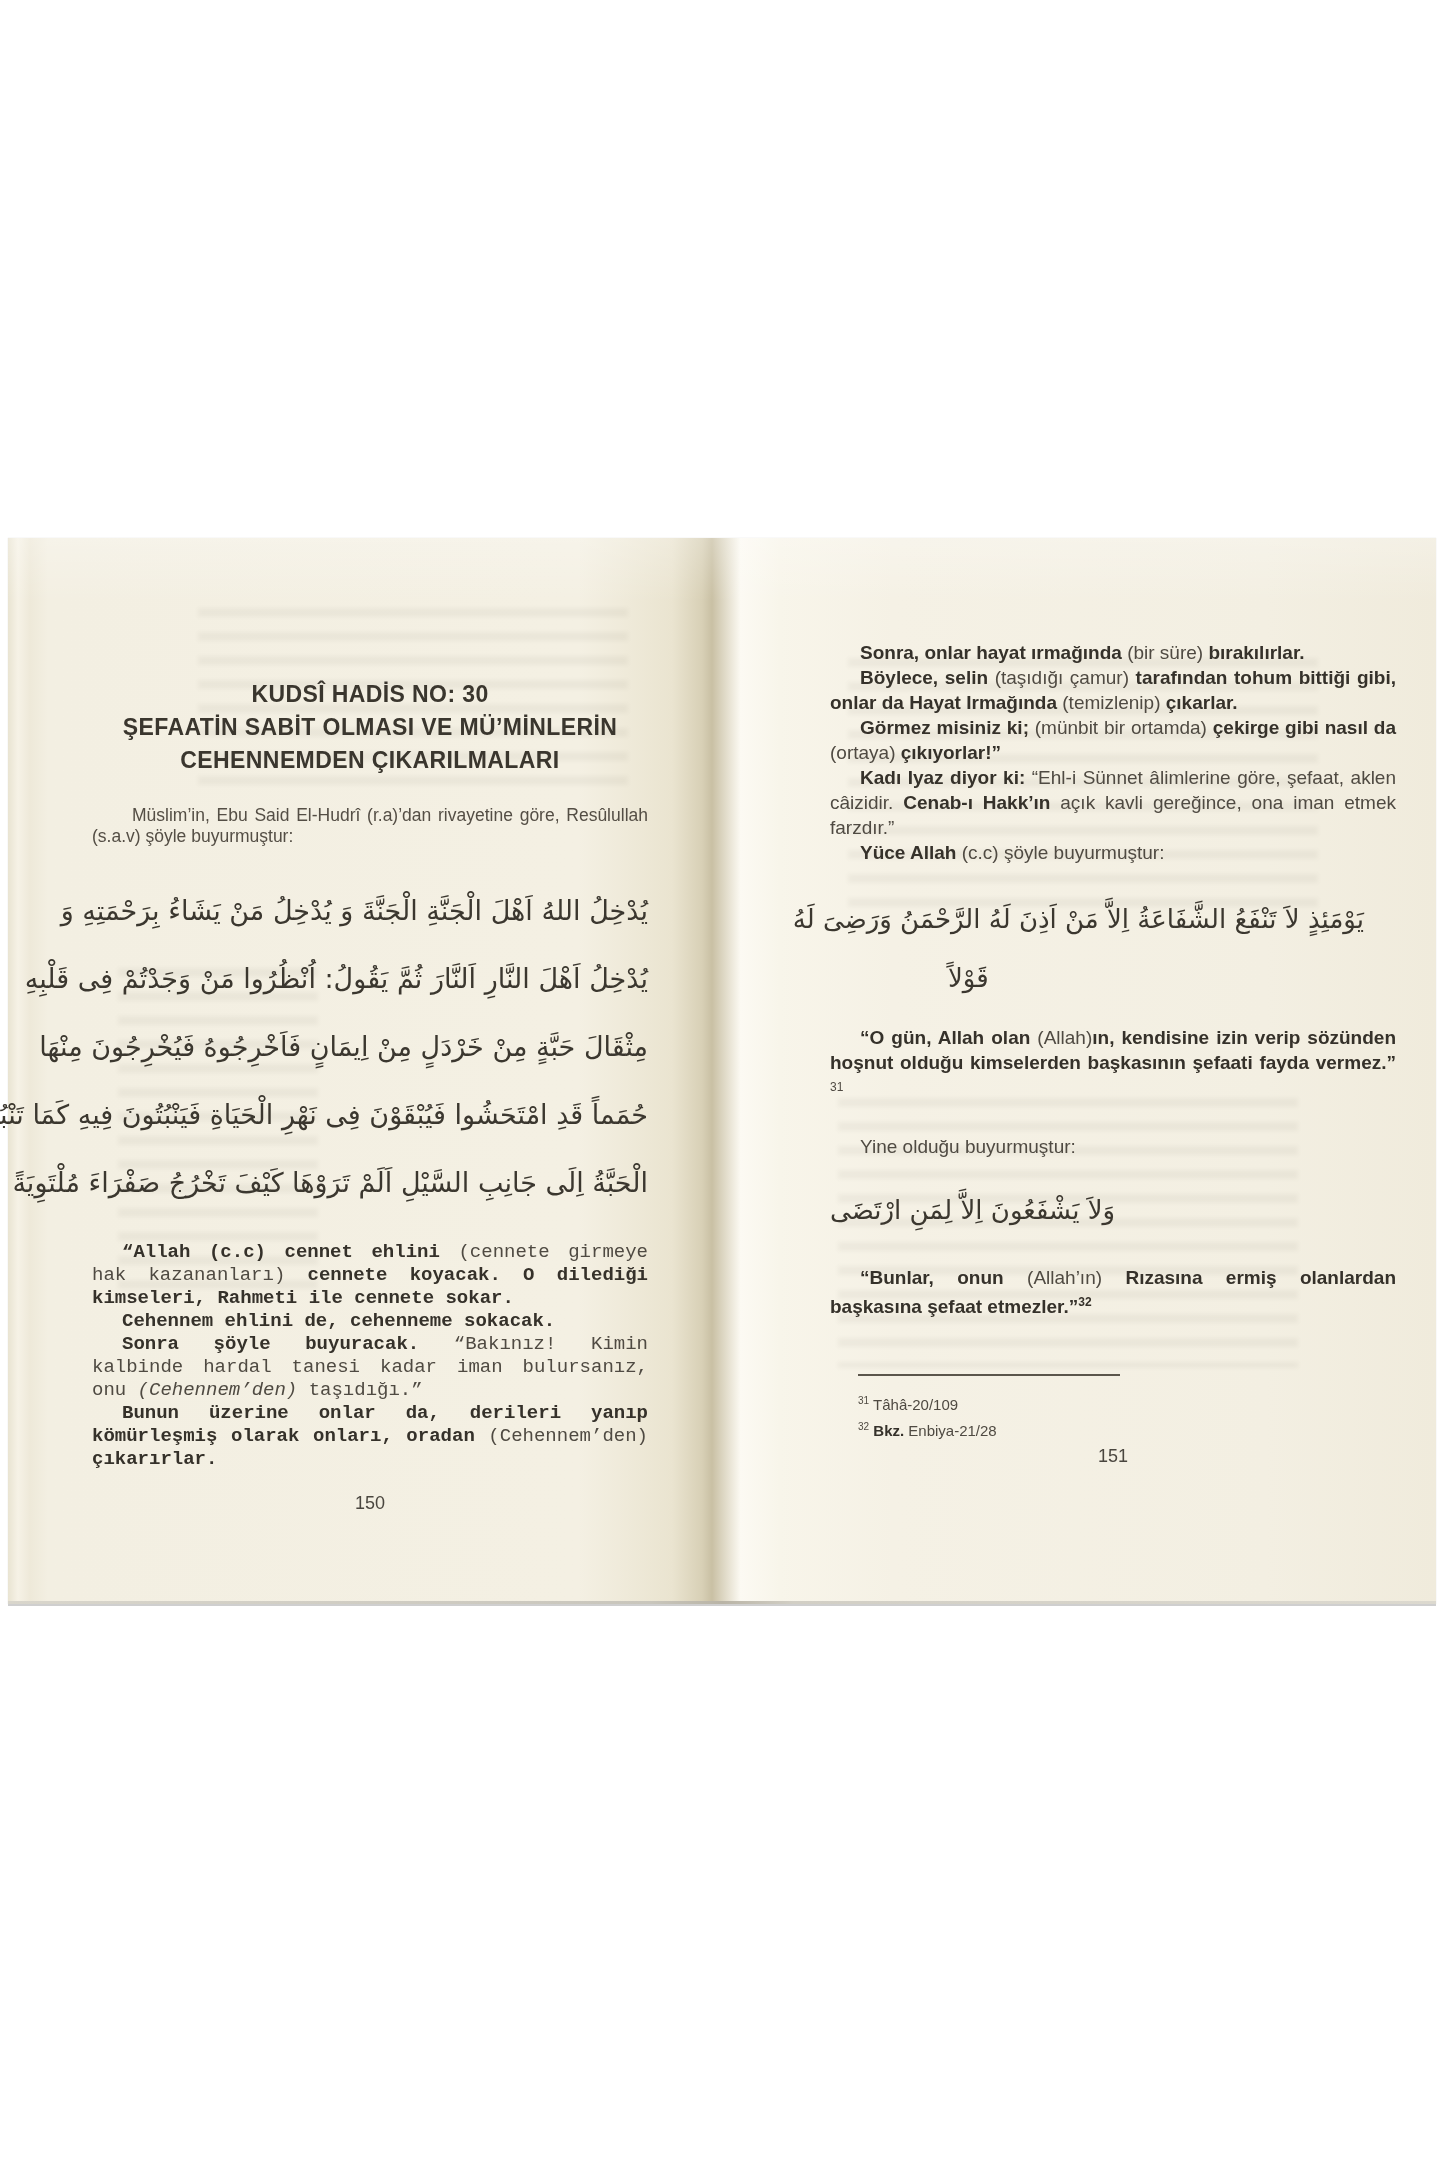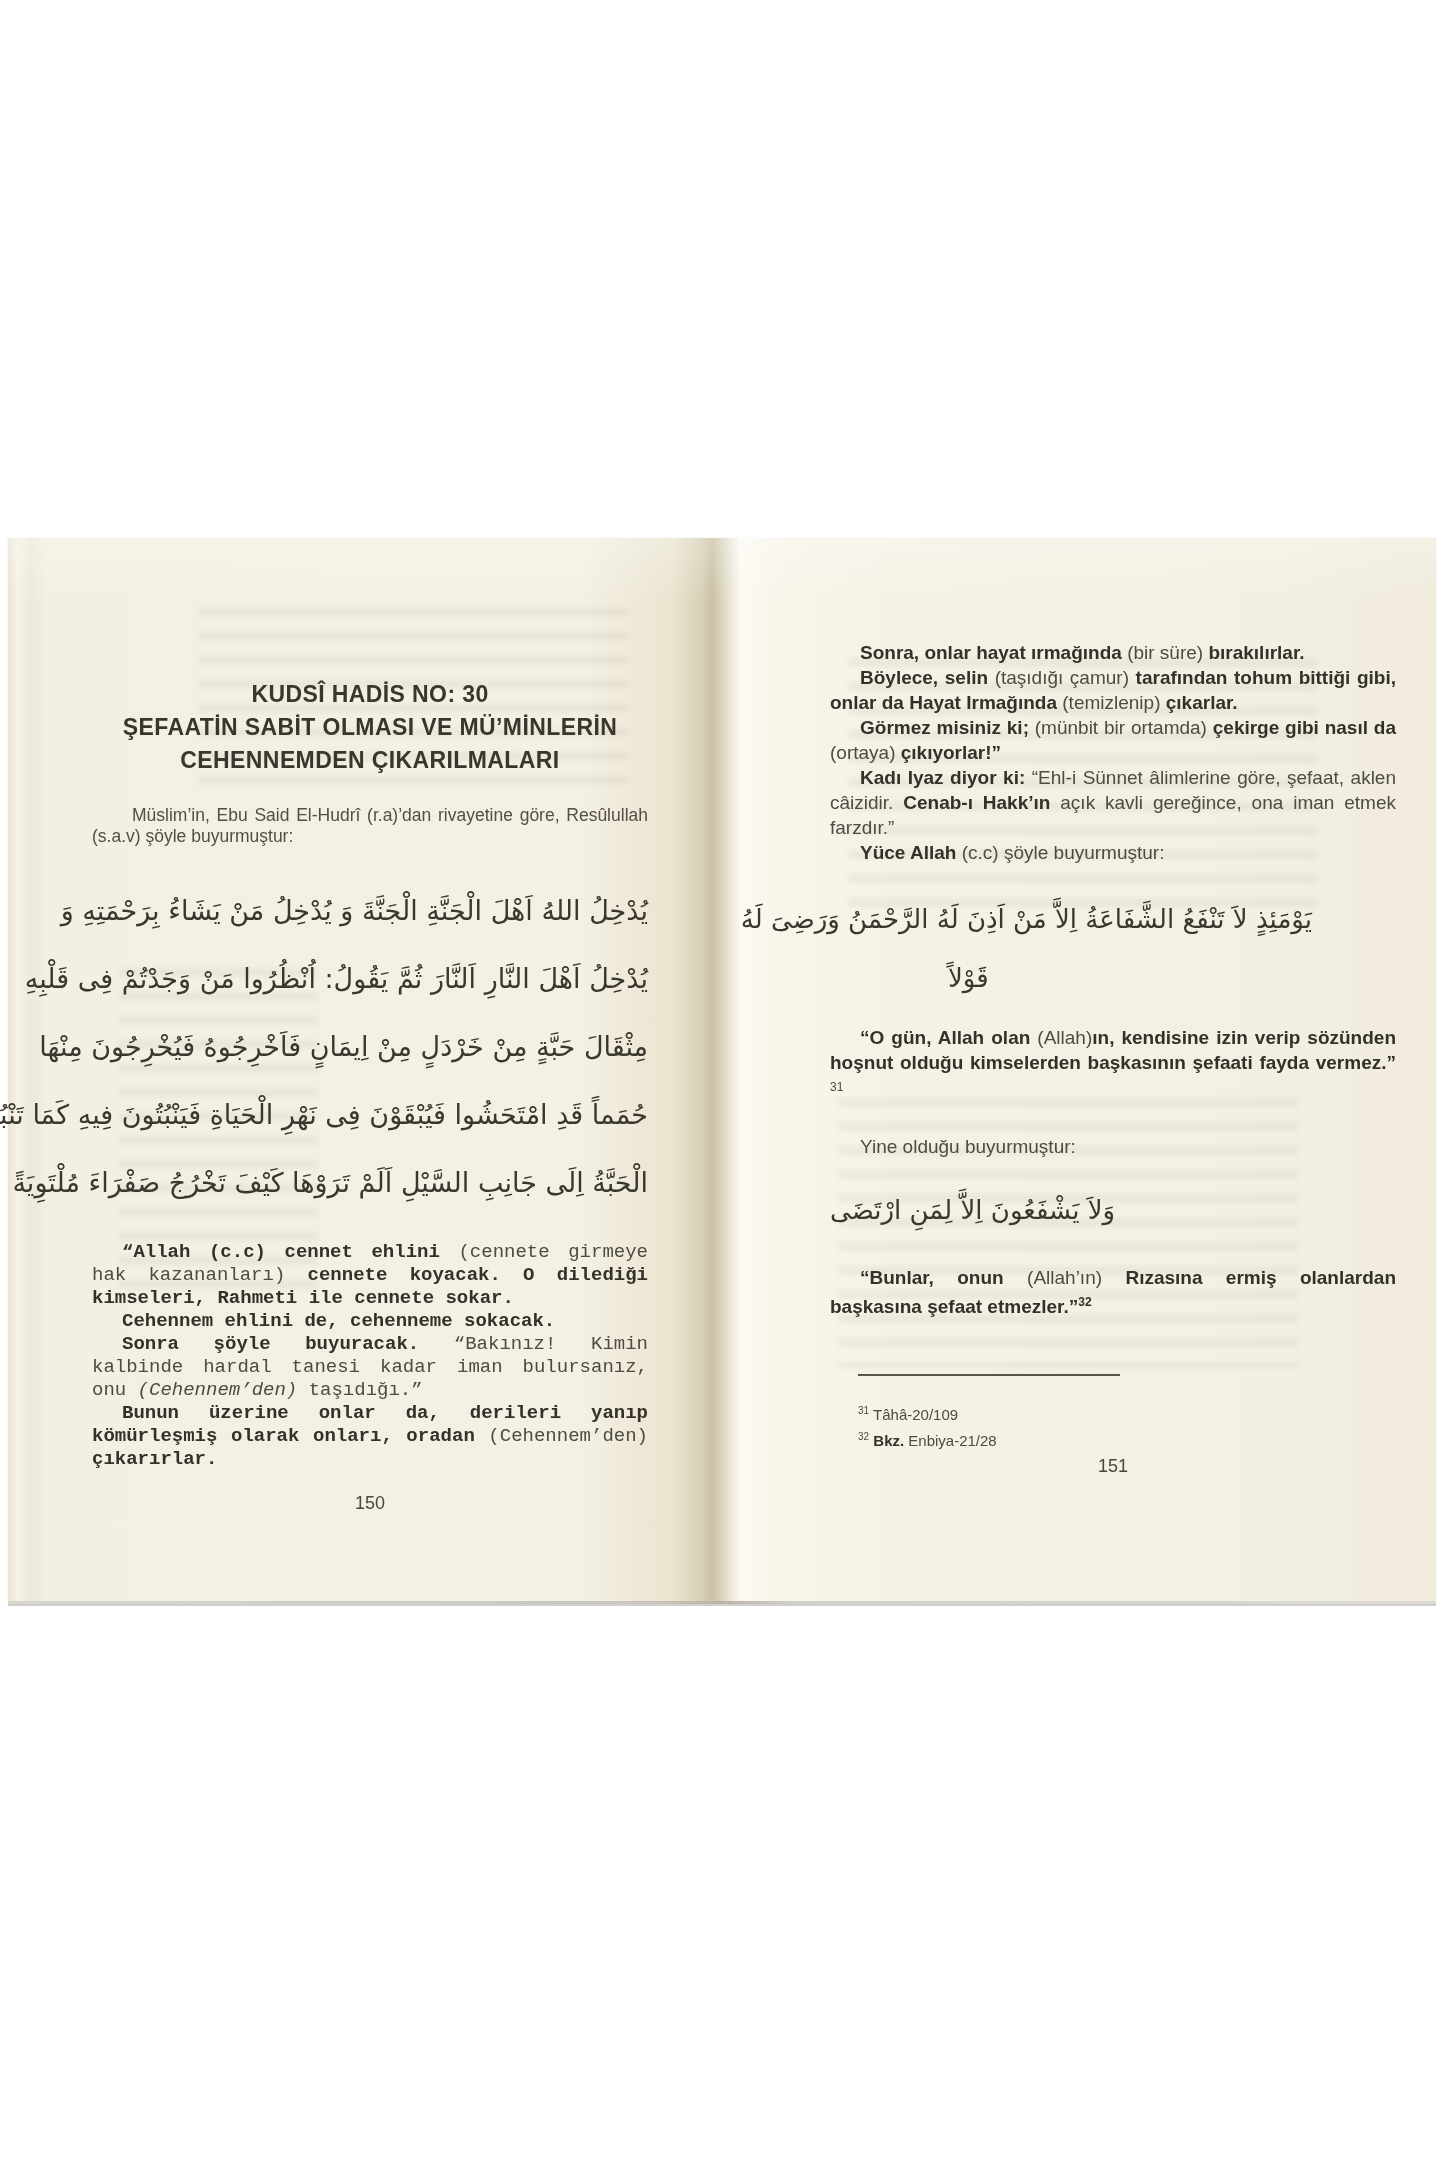--- a/index.html
+++ b/index.html
@@ -31,21 +31,21 @@
   .arabic-line{white-space:nowrap;}
   .para{margin:0;font-size:19px;text-align:justify;text-indent:30px;color:#4f4a42;}
   .left-body .para{line-height:23px;}
   .right-body .para{line-height:25px;}
   .seg-b{font-weight:700;color:#35312a;}
   .seg-r{font-weight:400;color:#4f4a42;}
   .seg-i{font-weight:400;font-style:italic;color:#4f4a42;}
   .seg-sup{font-weight:400;font-size:12px;vertical-align:super;color:#4f4a42;}
   .seg-bsup{font-weight:700;font-size:12px;vertical-align:super;color:#35312a;}
   .pageno{font-size:18px;color:#4a463f;text-align:center;}
-  .verse1{font-size:26px;line-height:40px;margin-right:84px;}
+  .verse1{font-size:26px;line-height:40px;margin-right:32px;}
   .verse1-l2{text-align:left;margin-left:118px;margin-top:24px;font-size:26px;}
   .verse2{font-size:26px;text-align:left;margin-right:58px;}
   .fn-rule{width:262px;border-top:2px solid #5b564c;margin-left:28px;}
   .footnote{font-size:15px;line-height:22px;color:#4f4a42;}
   .fn-sup{font-size:10px;vertical-align:super;}
   .fn-bold{font-weight:700;color:#35312a;}
   [data-name]{}
 </style>
 </head>
 <body>
@@ -110,21 +110,21 @@
         </div>
 
       <div class="arabic verse2" style="margin-top:36px;" data-name="quran-verse-enbiya">وَلاَ يَشْفَعُونَ اِلاَّ لِمَنِ ارْتَضَى</div>
 
       <div class="right-body" style="margin-top:40px;" data-name="verse-translation-2">
           <p class="para" data-name="paragraph"><span class="seg-b" data-name="text-segment">“Bunlar, onun </span><span class="seg-r" data-name="text-segment">(Allah’ın)</span><span class="seg-b" data-name="text-segment"> Rızasına ermiş olanlardan başkasına şefaat etmezler.”</span><span class="seg-bsup" data-name="text-segment">32</span></p>
         </div>
 
       <div class="fn-rule" style="margin-top:54px;" data-name="footnote-divider"></div>
 
-      <div class="footnote" style="margin-top:24px;margin-left:28px;" data-name="footnote-31">
+      <div class="footnote" style="margin-top:14px;margin-left:28px;" data-name="footnote-31">
         <span class="fn-sup" data-name="footnote-number">31</span>
         <span data-name="footnote-text">Tâhâ-20/109</span>
       </div>
       <div class="footnote" style="margin-left:28px;" data-name="footnote-32">
         <span class="fn-sup" data-name="footnote-number">32</span>
         <span class="fn-bold" data-name="footnote-prefix">Bkz.</span>
         <span data-name="footnote-text"> Enbiya-21/28</span>
       </div>
 
       <div class="pageno" style="margin-top:4px;" data-name="page-number-right">151</div>

